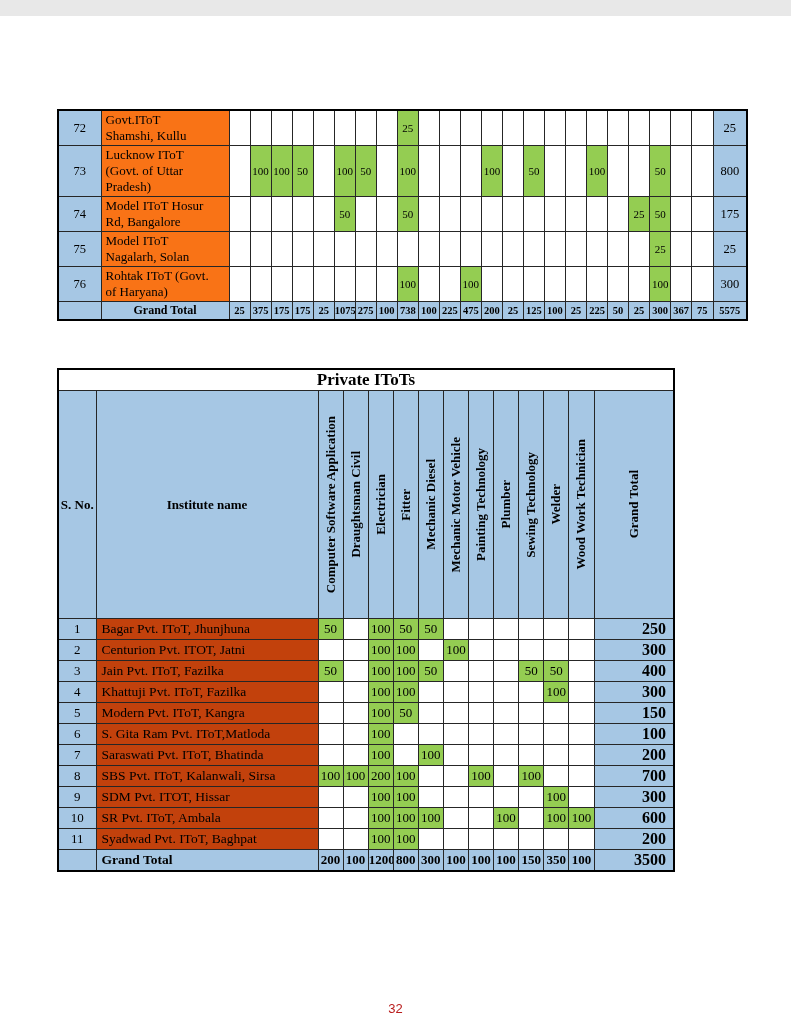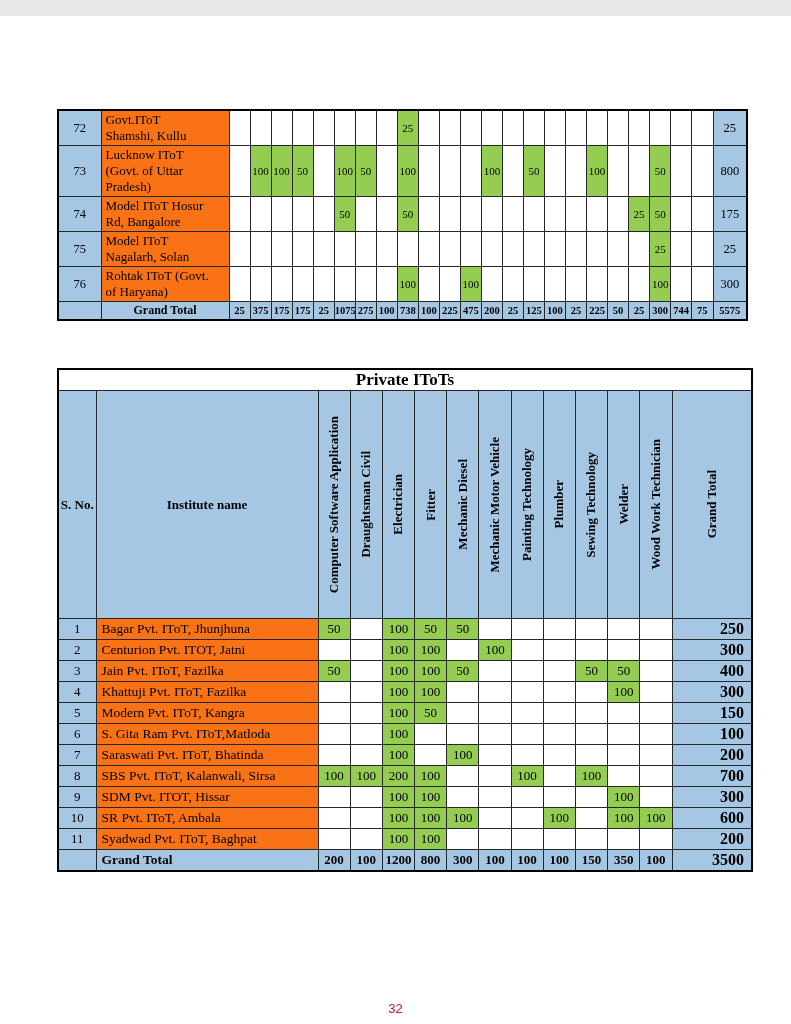--- a/index.html
+++ b/index.html
@@ -21,28 +21,28 @@
   #cont-table tr.gt td.gl{text-align:center;font-size:12px;}
   #cont-table tr.gt td.v,#cont-table tr.gt td.tot{font-size:10.5px;}
   #cont-table tbody tr:nth-child(1){height:34px;}
   #cont-table tbody tr:nth-child(2){height:50px;}
   #cont-table tbody tr:nth-child(3){height:32px;}
   #cont-table tbody tr:nth-child(4){height:32px;}
   #cont-table tbody tr:nth-child(5){height:33px;}
   #cont-table tbody tr:nth-child(6){height:18px;}
 
   
-  #priv-table{position:absolute;left:57px;top:352px;width:696px;border:2px solid #000;padding-left:21px;}
+  #priv-table{position:absolute;left:57px;top:352px;width:618px;border:2px solid #000;padding-left:21px;}
   #priv-table tr.title-row th{background:#fff;height:19px;font-size:17px;font-weight:bold;text-align:center;}
   #priv-table tr.head-row th{background:var(--blue);height:227px;font-weight:bold;font-size:13px;}
   #priv-table th .vtext{writing-mode:vertical-rl;transform:rotate(180deg);margin:0 auto;
                         white-space:nowrap;font-weight:bold;font-size:13px;line-height:14px;}
   #priv-table td{height:20px;}
   #priv-table td.sno{background:var(--blue);text-align:center;font-size:13px;}
-  #priv-table td.name{background:#f97316;text-align:left;padding:0 5px;font-size:13.5px;white-space:nowrap;}
+  #priv-table td.name{background:#c2410c;text-align:left;padding:0 5px;font-size:13.5px;white-space:nowrap;}
   #priv-table td.v{background:#fff;text-align:center;font-size:13px;}
   #priv-table td.v.g{background:var(--green);}
   #priv-table td.tot{background:var(--blue);text-align:right;padding-right:7px;font-size:16px;font-weight:bold;}
   #priv-table tr.gt td{background:var(--blue);font-weight:bold;}
   #priv-table tr.gt td.gl{text-align:left;padding-left:5px;font-size:13.5px;}
   #priv-table tr.gt td.v{background:var(--blue);}
 
   #page-num{position:absolute;left:0;right:0;top:985px;text-align:center;
             font-family:"Liberation Sans","DejaVu Sans",sans-serif;font-size:13px;color:#b91c1c;}
 </style>
@@ -244,21 +244,21 @@
           <td class="v">475</td>
           <td class="v">200</td>
           <td class="v">25</td>
           <td class="v">125</td>
           <td class="v">100</td>
           <td class="v">25</td>
           <td class="v">225</td>
           <td class="v">50</td>
           <td class="v">25</td>
           <td class="v">300</td>
-          <td class="v">744</td>
+          <td class="v">367</td>
           <td class="v">75</td>
           <td class="tot">5575</td>
         </tr>
       </tbody>
   </table>
 
   <table id="priv-table">
     <colgroup>
       <col style="width:38px">
         <col style="width:222px">

